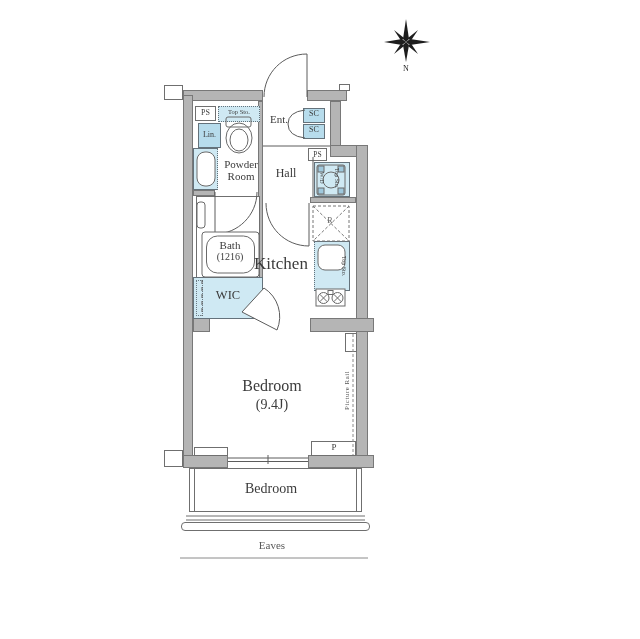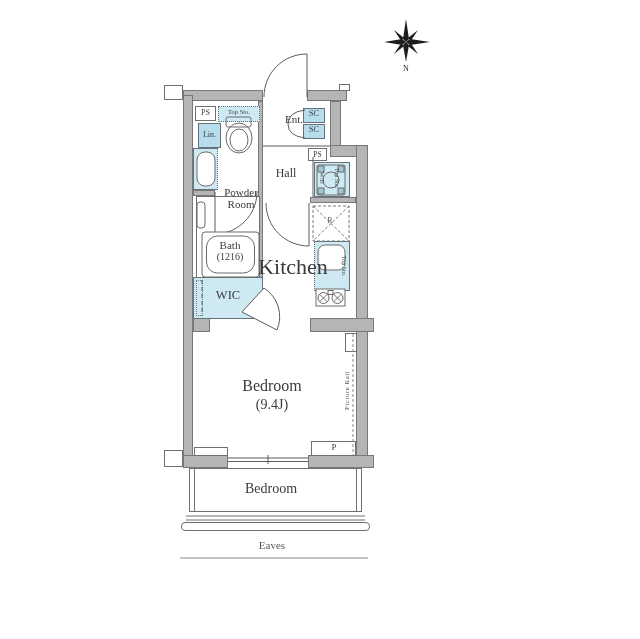--- a/index.html
+++ b/index.html
@@ -154,35 +154,35 @@
         <path d="M394,54 L404,46 L401,43.5 Z"></path>
         <path d="M418,54 L408,46 L411,43.5 Z"></path>
       </g>
       <text x="406" y="71" text-anchor="middle" font-size="8" fill="#1d1d1d" stroke="none" font-family="Liberation Serif, DejaVu Serif, serif">N</text>
     </g>
   </svg>
 
   <div class="lbl" style="left:195px;top:109px;width:21px;font-size:8px;">PS</div>
   <div class="lbl nowrap" style="left:218px;top:109px;width:42px;font-size:6.5px;">Top Sto.</div>
   <div class="lbl" style="left:198px;top:131px;width:23px;font-size:8px;">Lin.</div>
-  <div class="lbl" style="left:217px;top:159px;width:48px;font-size:11px;margin-top:28px;">Powder Room</div>
-  <div class="lbl nowrap" style="left:278px;top:114px;width:32px;font-size:11px;">Ent.</div>
+  <div class="lbl" style="left:217px;top:159px;width:48px;font-size:11px;">Powder Room</div>
+  <div class="lbl nowrap" style="left:263px;top:114px;width:32px;font-size:11px;">Ent.</div>
   <div class="lbl" style="left:303px;top:110px;width:22px;font-size:8px;">SC</div>
   <div class="lbl" style="left:303px;top:126px;width:22px;font-size:8px;">SC</div>
   <div class="lbl" style="left:308px;top:151px;width:19px;font-size:7.5px;">PS</div>
   <div class="lbl nowrap" style="left:266px;top:167px;width:40px;font-size:12px;">Hall</div>
   <div class="vtd" style="left:325px;top:172px;font-size:6px;">W/D</div>
   <div class="vtd" style="left:340px;top:168px;font-size:6px;">Top Sto.</div>
   <div class="lbl" style="left:320px;top:217px;width:20px;font-size:8px;color:#606060;">R</div>
   <div class="vtd" style="left:347px;top:256px;font-size:6px;">Top Sto.</div>
   <div class="lbl" style="left:204px;top:240px;width:52px;font-size:11px;">
     <div>Bath</div>
     <div style="font-size:10px;">(1216)</div>
   </div>
-  <div class="lbl nowrap" style="left:257px;top:255px;width:72px;font-size:22px;">Kitchen</div>
+  <div class="lbl nowrap" style="left:245px;top:255px;width:72px;font-size:17px;">Kitchen</div>
   <div class="lbl nowrap" style="left:204px;top:289px;width:48px;font-size:12.5px;">WIC</div>
   <div class="lbl" style="left:227px;top:378px;width:90px;font-size:16px;">
     <div>Bedroom</div>
     <div style="font-size:14px;margin-top:3px;">(9.4J)</div>
   </div>
   <div class="vtu" style="left:343px;top:410px;font-size:7px;letter-spacing:0.5px;color:#555555;">Picture Rail</div>
   <div class="lbl" style="left:324px;top:443px;width:20px;font-size:9px;">P</div>
   <div class="lbl nowrap" style="left:231px;top:482px;width:80px;font-size:14px;">Bedroom</div>
   <div class="lbl nowrap" style="left:237px;top:540px;width:70px;font-size:11px;color:#5a5a5a;">Eaves</div>
 

